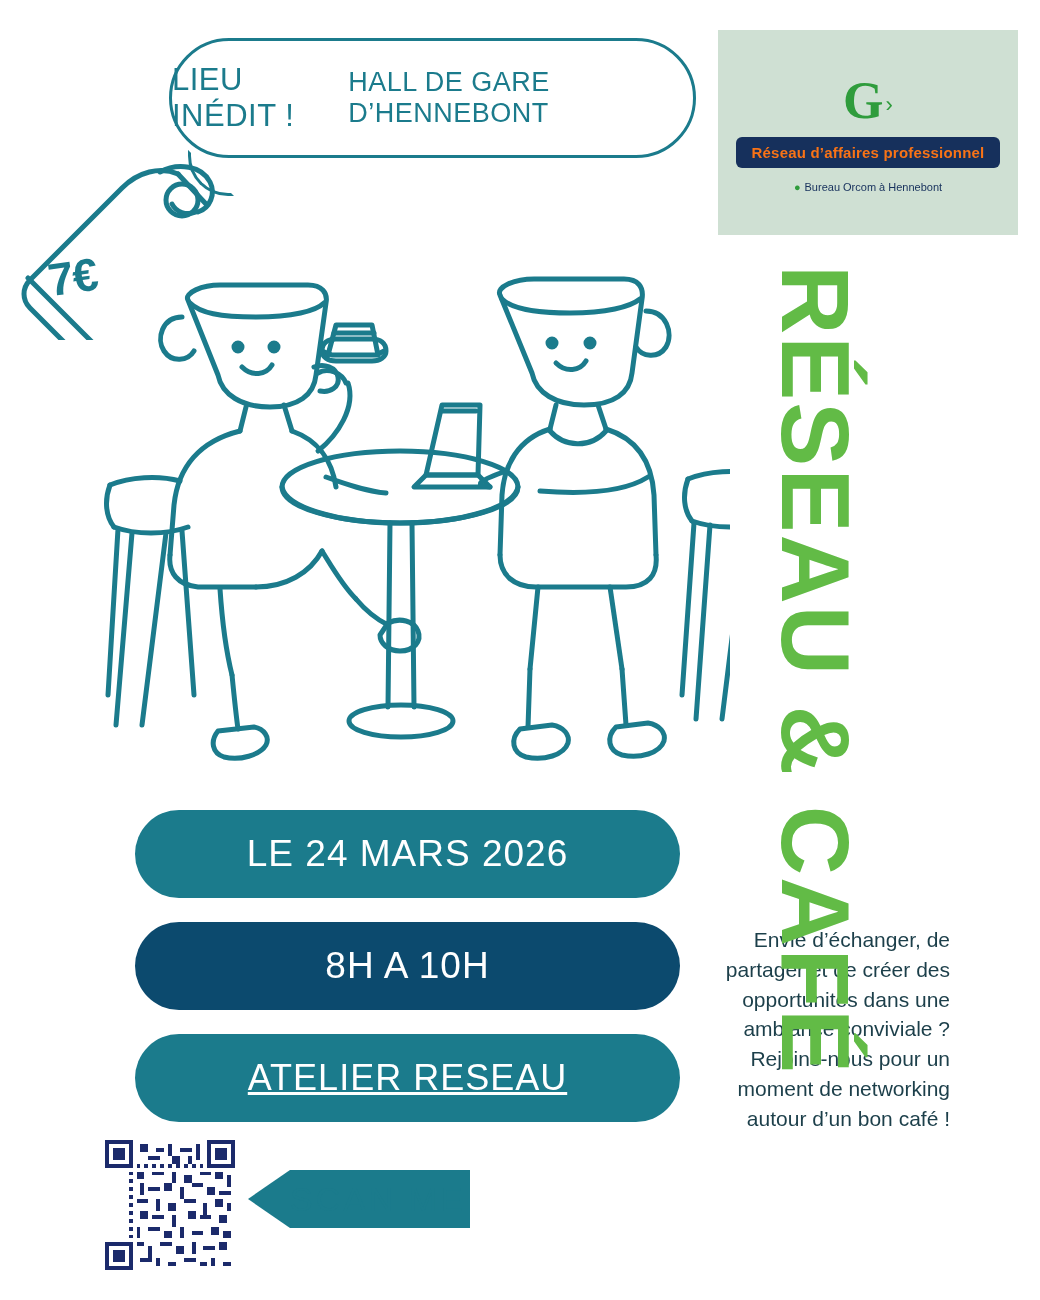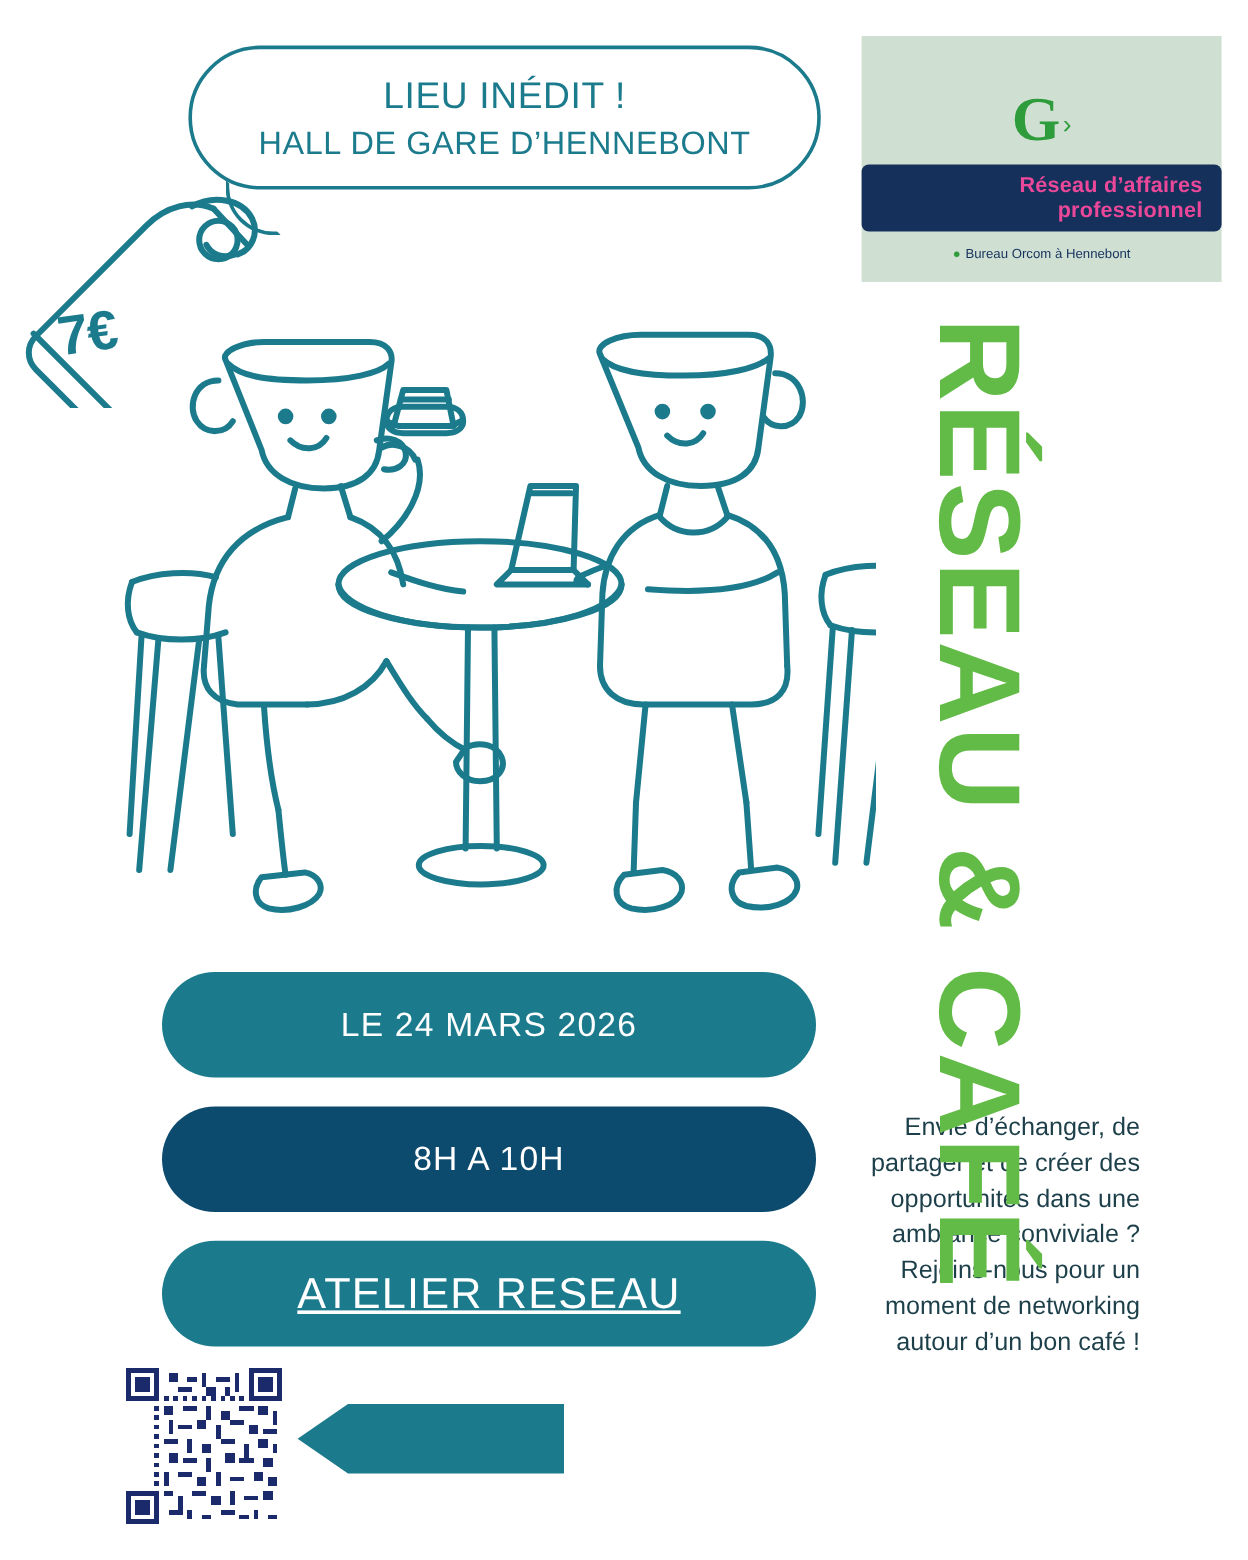--- a/index.html
+++ b/index.html
@@ -9,27 +9,26 @@
     height: 1300px;
     background: #ffffff;
     font-family: "Liberation Sans", sans-serif;
     position: relative;
     overflow: hidden;
   }
 
   
   .lieu-box {
     position: absolute;
-    left: 157px; top: 38px;
+    left: 169px; top: 38px;
     width: 527px; height: 120px;
     border: 3px solid #1b7b8c;
     border-radius: 60px;
     background: #ffffff;
     display: flex;
-    flex-direction: column;
     align-items: center;
     justify-content: center;
     gap: 6px;
     z-index: 6;
   }
   .lieu-line1 {
     color: #1b7b8c;
     font-size: 31px;
     letter-spacing: 0.5px;
   }
@@ -85,27 +84,26 @@
   }
   .logo-name {
     font-size: 31px;
     font-weight: bold;
     letter-spacing: 0.5px;
     color: #16305c;
   }
   .logo-ribbon {
     margin-top: 12px;
     background: #16305c;
-    color: #ec4899;
-    font-size: 18px;
+    color: #f97316;
+    font-size: 15px;
     font-weight: bold;
     border-radius: 6px;
     padding: 7px 16px;
     letter-spacing: 0.2px;
-    text-align: right;
   }
   .logo-sub {
     margin-top: 13px;
     font-size: 11px;
     color: #16305c;
     display: flex;
     align-items: center;
     gap: 4px;
   }
   .pin-icon { color: #2f9c3c; font-size: 11px; }
@@ -158,21 +156,21 @@
   
   .pill {
     position: absolute;
     left: 135px;
     width: 545px; height: 88px;
     border-radius: 44px;
     display: flex;
     align-items: center;
     justify-content: center;
     color: #ffffff;
-    font-size: 28px;
+    font-size: 37px;
     letter-spacing: 1px;
     z-index: 5;
   }
   .pill-date { top: 810px; background: #1b7b8c; }
   .pill-time { top: 922px; background: #0c4a6e; }
   .pill-type { top: 1034px; background: #1b7b8c; font-size: 36px; text-decoration: underline; }
 
   
   .blurb {
     position: absolute;

